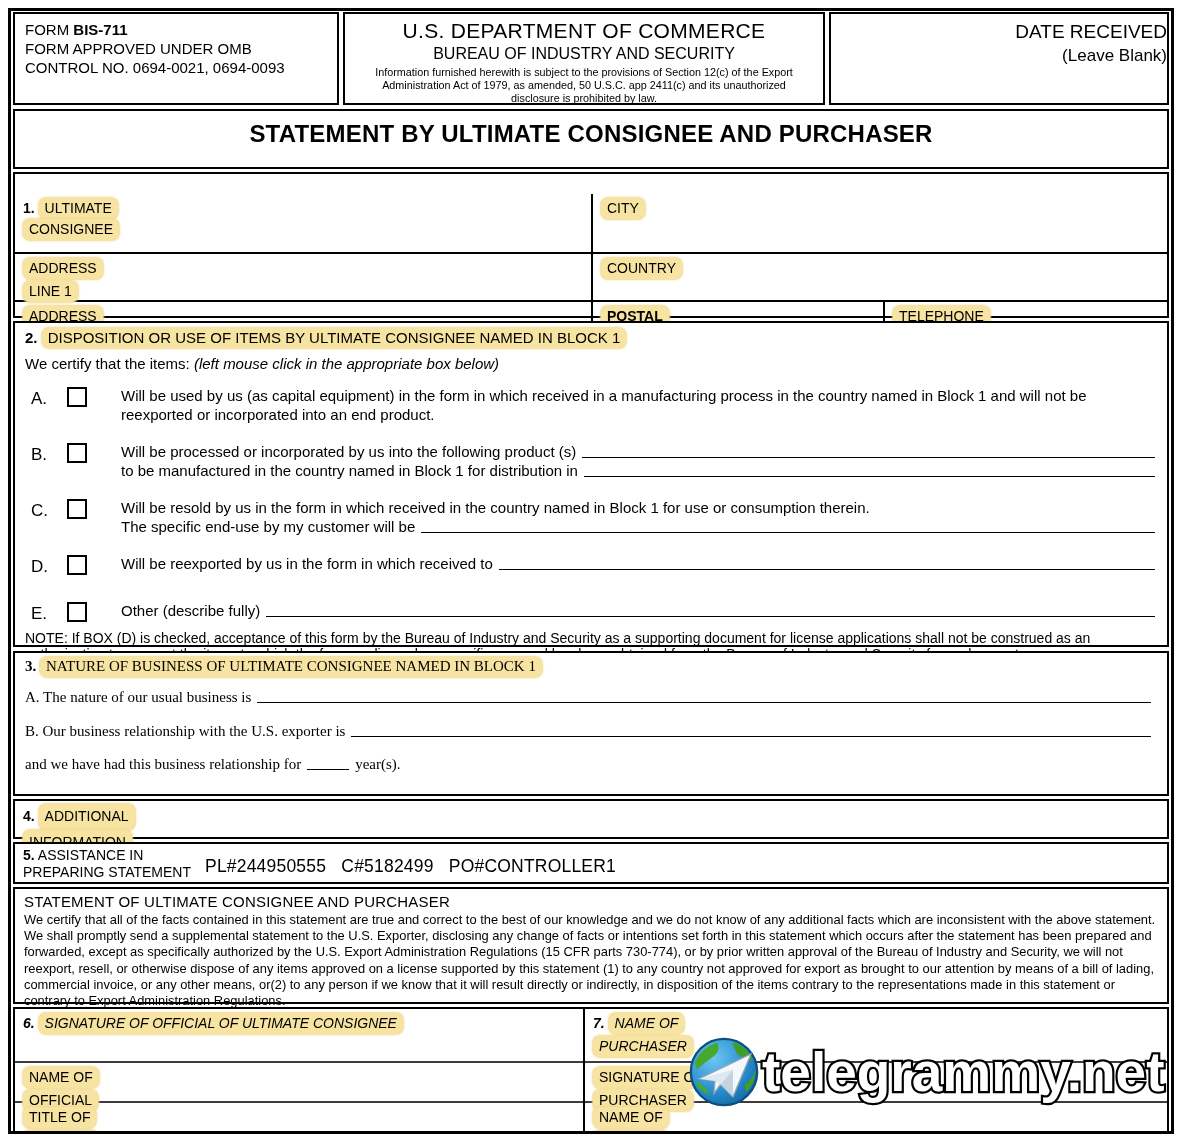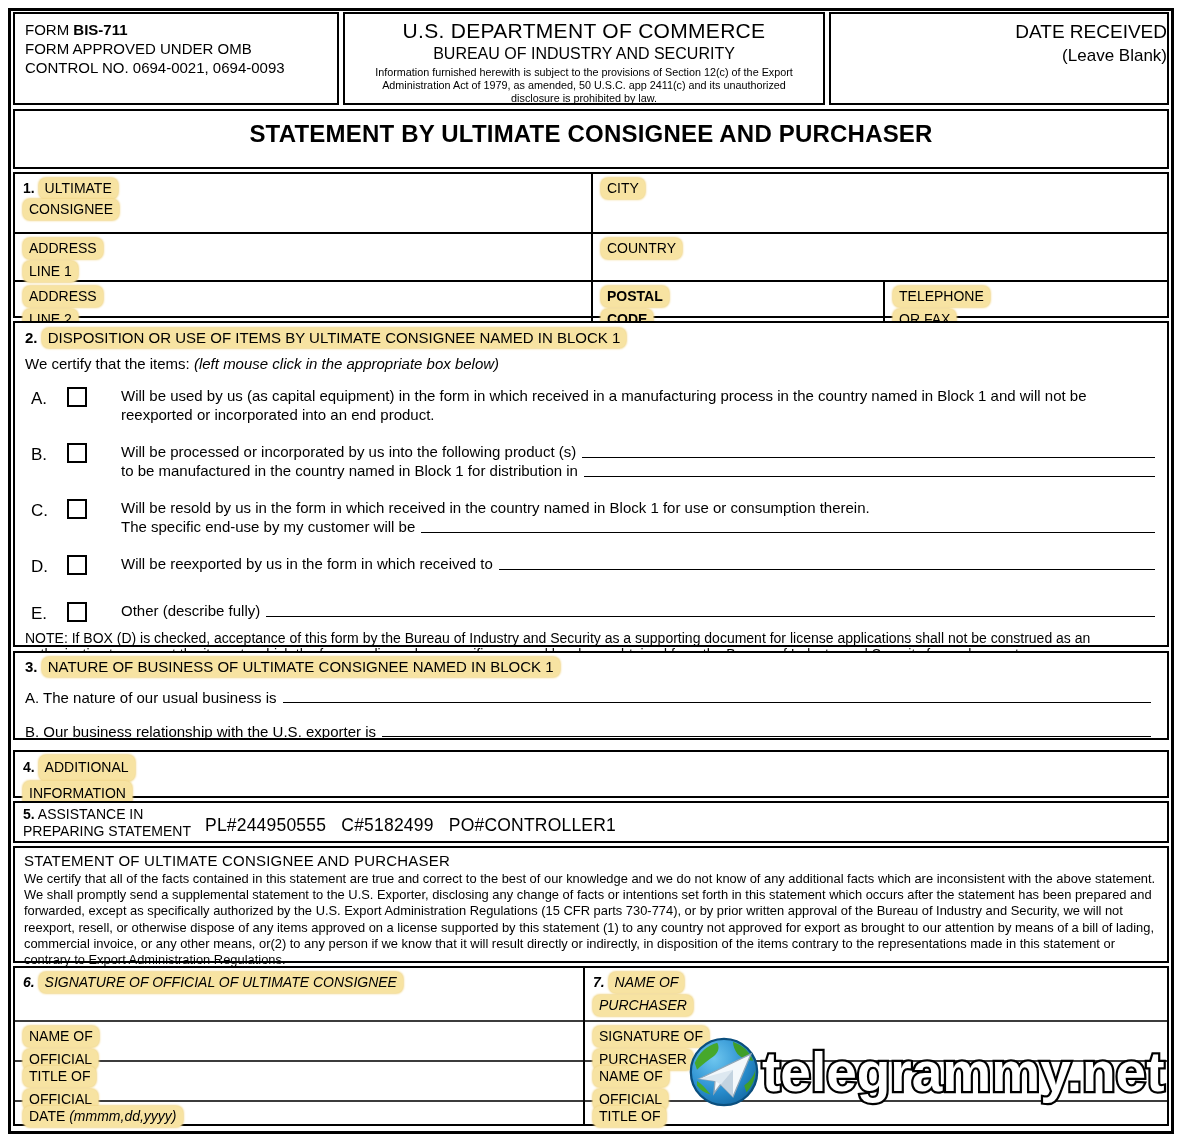--- a/index.html
+++ b/index.html
@@ -28,48 +28,48 @@
   .hl { background:#f7e3a2; border-radius:7px; padding:1px 6px 2px;
     display:inline-block; box-shadow:0 0 2px 1px #f2d88d; }
   .num { font-weight:bold; }
 
   
   .b1 { height:146px; margin-bottom:3px; font-size:14px; line-height:18px; }
   .b1 .row { display:flex; }
   .b1 .cell { padding:4px 0 0 8px; border-bottom:2px solid #000; border-right:2px solid #000; }
   .b1 .row:last-child .cell { border-bottom:none; }
   .b1 .cell:last-child { border-right:none; }
-  .r1 { height:60px; } .r2 { height:48px; } .r3 { height:42px; }
+  .r1 { height:60px;margin-top:20px; } .r2 { height:48px; } .r3 { height:42px; }
   .w-left { width:578px; } .w-right { flex:1; } .w-mid { width:292px;font-weight:bold; }
   .stack .hl { margin-bottom:2px; }
 
   
   .b2 { height:326px; margin-bottom:4px; }
   .b2-head { padding:5px 0 0 10px; font-size:15px; }
   .b2-intro { margin:7px 0 0 10px; font-size:15px; }
   .item { display:flex; align-items:flex-start; padding:0 10px 0 16px; }
   .item .letter { width:36px; font-size:17px; padding-top:3px; }
   .cb { width:20px; height:20px; border:2px solid #000; margin:1px 34px 0 0; flex:none; background:#fff; }
   .itext { flex:1; font-size:15px; line-height:19px; }
   .fline { display:flex; align-items:flex-end; }
   .blank { flex:1; border-bottom:1.5px solid #000; margin:0 2px 3px 6px; min-width:30px; }
   .blank.short { flex:none; width:42px; margin:0 6px 3px 6px; }
   .mA { margin-top:14px; } .mB { margin-top:18px; } .mC { margin-top:18px; }
   .mD { margin-top:18px; } .mE { margin-top:24px; }
   .b2-note { margin:7px 10px 0; font-size:14px; line-height:15.5px; }
 
   
-  .b3 { height:89px; margin-bottom:10px; font-size:15px; }
+  .b3 { height:145px; margin-bottom:3px; font-size:15px;font-family:Liberation Serif, serif; }
   .b3-head { padding:4px 0 0 10px; font-size:15px; }
   .b3 .fline { margin:12px 14px 0 10px; }
   .b3 .fline.f2 { margin-top:17px; }
   .b3 .fline.f3 { margin-top:16px; }
 
   
-  .b4 { height:48px; margin-bottom:3px; padding:3px 0 0 8px; font-size:14px; line-height:23px; }
+  .b4 { height:40px; margin-bottom:3px; padding:3px 0 0 8px; font-size:14px; line-height:23px; }
   .b5 { height:42px; margin-bottom:3px; display:flex; align-items:flex-start;
     padding:3px 0 0 8px; font-size:14px; line-height:17px; }
   .b5-value { font-size:17.5px; white-space:pre; margin:11px 0 0 14px; letter-spacing:.2px; }
 
   
   .stmt { height:117px; margin-bottom:3px; padding:4px 9px 0; }
   .stmt-head { font-size:15px; letter-spacing:.2px; }
   .stmt-body { font-size:12.9px; line-height:16.2px; margin-top:2px; }
 
   

